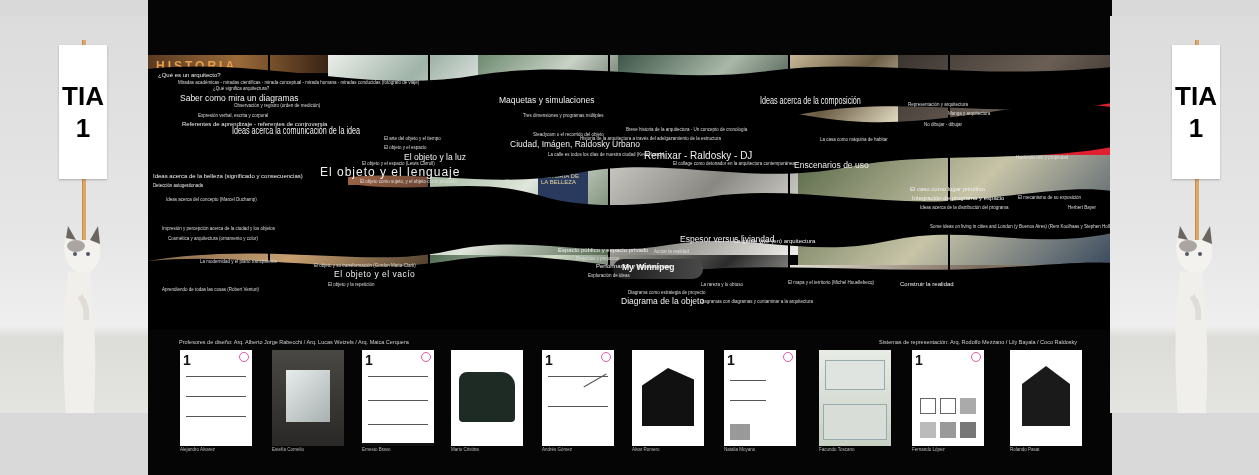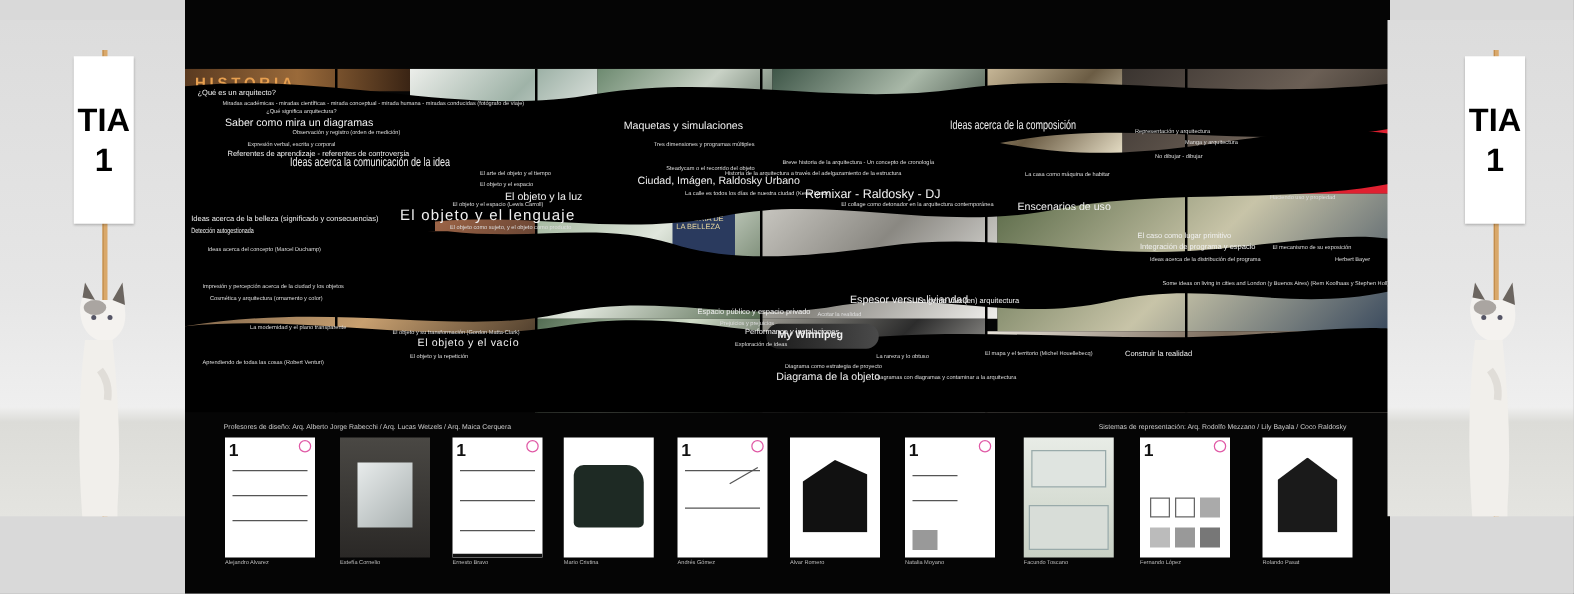--- a/index.html
+++ b/index.html
@@ -158,21 +158,21 @@
     <div class="lbl l" style="left:496px;top:95px;">Remixar - Raldosky - DJ</div>
     <div class="lbl xs" style="left:525px;top:106px;">El collage como detonador en la arquitectura contemporánea</div>
     <div class="lbl l cond" style="left:612px;top:40px;">Ideas acerca de la composición</div>
 
     <div class="lbl s" style="left:410px;top:192px;">Espacio público y espacio privado</div>
     <div class="lbl xs" style="left:428px;top:201px;">Prejuicios y prejuicios</div>
     <div class="lbl s" style="left:448px;top:208px;">Performance y instalaciones</div>
     <div class="lbl xs" style="left:440px;top:218px;">Exploración de ideas</div>
     <div class="lbl xs" style="left:506px;top:194px;">Acotar la realidad</div>
 
-    <div class="lbl m" style="left:666px;top:105px;">Enscenarios de uso</div>
+    <div class="lbl m" style="left:646px;top:105px;">Enscenarios de uso</div>
     <div class="lbl xs" style="left:672px;top:82px;">La casa como máquina de habitar</div>
     <div class="lbl xs" style="left:760px;top:47px;">Representación y arquitectura</div>
     <div class="lbl xs" style="left:800px;top:56px;">Manga y arquitectura</div>
     <div class="lbl xs" style="left:776px;top:67px;">No dibujar - dibujar</div>
     <div class="lbl xs" style="left:868px;top:100px;">Haciendo uso y propiedad</div>
 
     <div class="lbl s" style="left:762px;top:131px;">El caso como lugar primitivo</div>
     <div class="lbl s" style="left:764px;top:140px;">Integración de programa y espacio</div>
     <div class="lbl xs" style="left:772px;top:150px;">Ideas acerca de la distribución del programa</div>
     <div class="lbl xs" style="left:870px;top:140px;">El mecanismo de su exposición</div>

